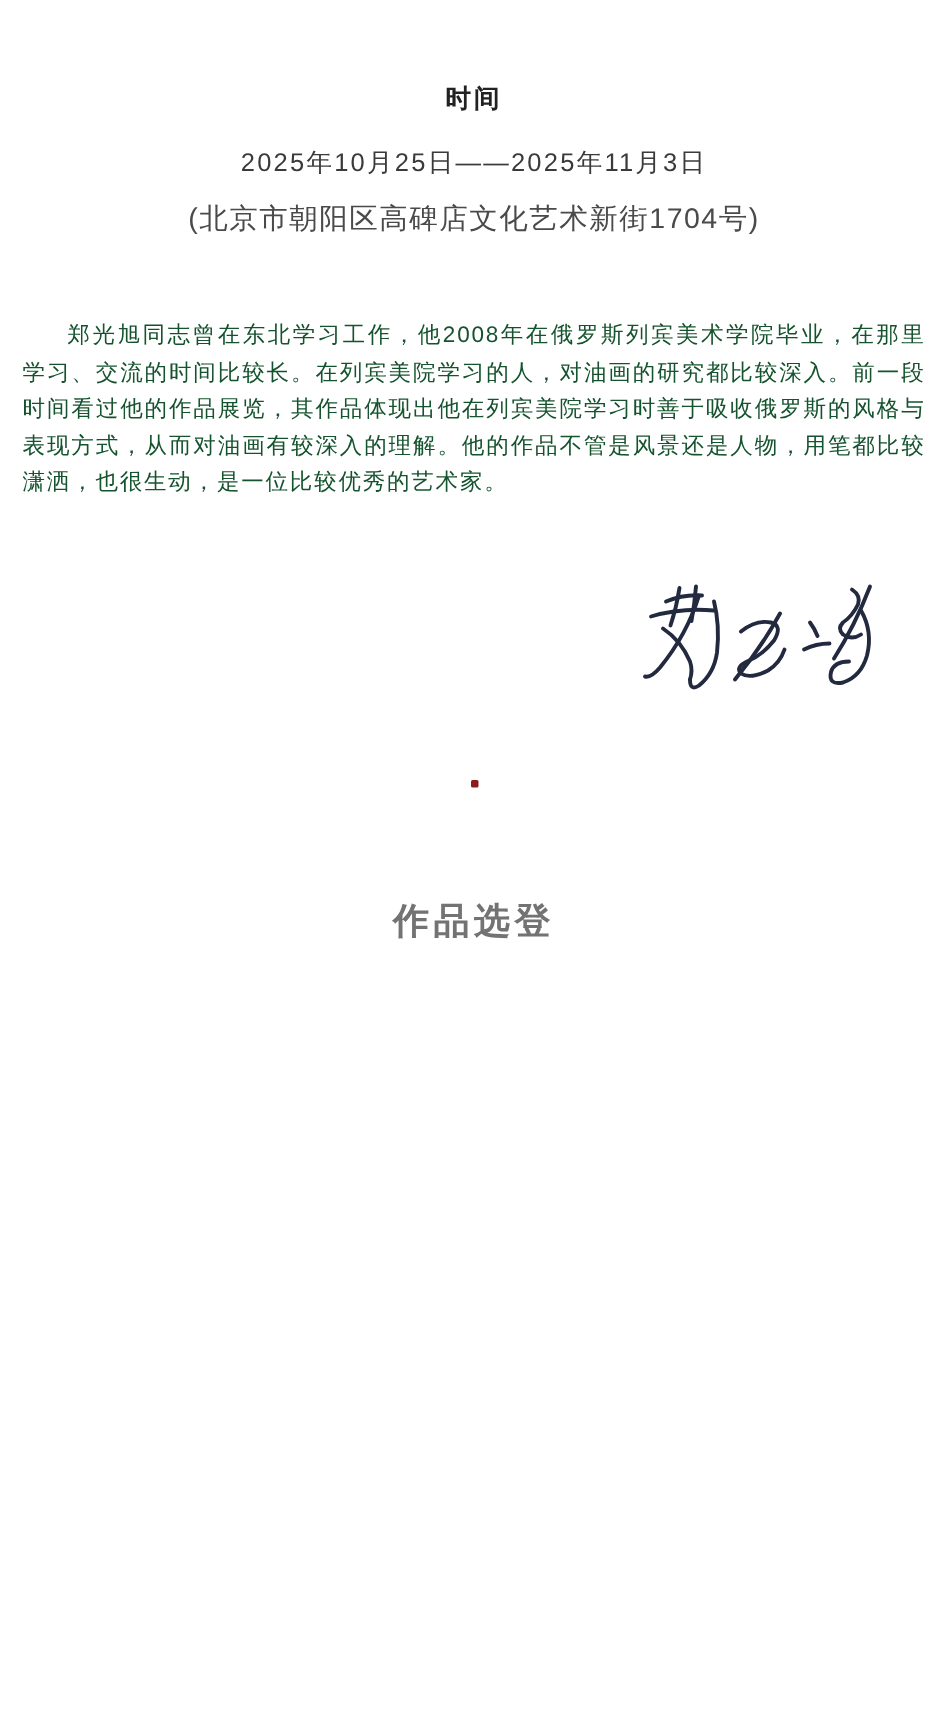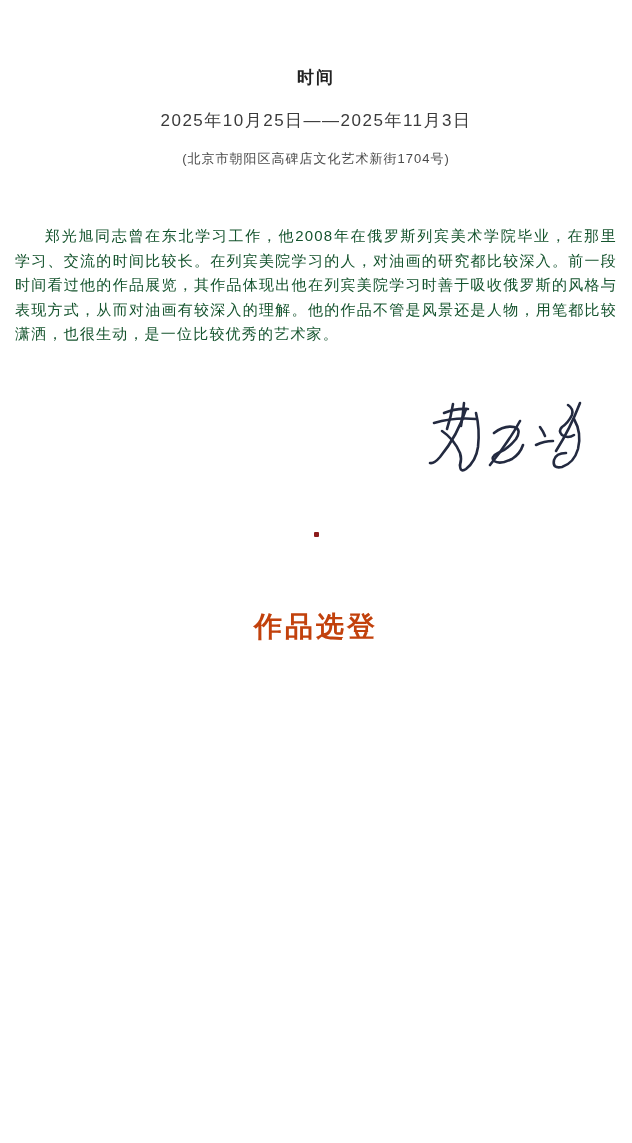--- a/index.html
+++ b/index.html
@@ -4,21 +4,21 @@
 <style>
   html,body{margin:0;padding:0;background:#ffffff;}
   body{
     font-family:"Liberation Sans","DejaVu Sans",sans-serif;
     color:#3e3e3e;
     -webkit-font-smoothing:antialiased;
   }
   .page{
     width:632px;
     height:1099px;
-    margin:16px auto;
+    margin:4px auto;
     box-sizing:border-box;
     padding:52px 15px 0 15px;
     background:#ffffff;
     overflow:hidden;
     position:relative;
   }
   .section-heading{
     font-size:17px;
     line-height:20px;
     font-weight:bold;
@@ -31,21 +31,21 @@
     line-height:18px;
     letter-spacing:1.5px;
     color:#3a3a3a;
     text-align:center;
   }
   .date-line{margin-top:24px;}
   .heading-location{margin-top:44px;}
   .venue-line{margin-top:13px;}
   .address-line{
     margin-top:21px;
-    font-size:13px;
+    font-size:19px;
     line-height:15px;
     letter-spacing:1px;
     color:#4a4a4a;
     text-align:center;
   }
   .heading-preface{margin-top:107px;}
   .preface-body{margin-top:58px;}
   .preface-body p{
     margin:0;
     font-size:15px;
@@ -68,24 +68,24 @@
   .dot-divider{
     margin:53px auto 0 auto;
     width:5px;
     height:5px;
     border-radius:1px;
     background:#8c1c1c;
   }
   .works-heading{
     margin-top:76px;
     font-family:"Liberation Serif","DejaVu Serif",serif;
-    font-size:28px;
+    font-size:24px;
     line-height:28px;
     font-weight:bold;
-    color:#c2410c;
+    color:#737373;
     letter-spacing:3px;
     text-align:center;
   }
 </style>
 </head>
 <body>
 
 <div class="page">
 
   <div class="section-heading">时间</div>

